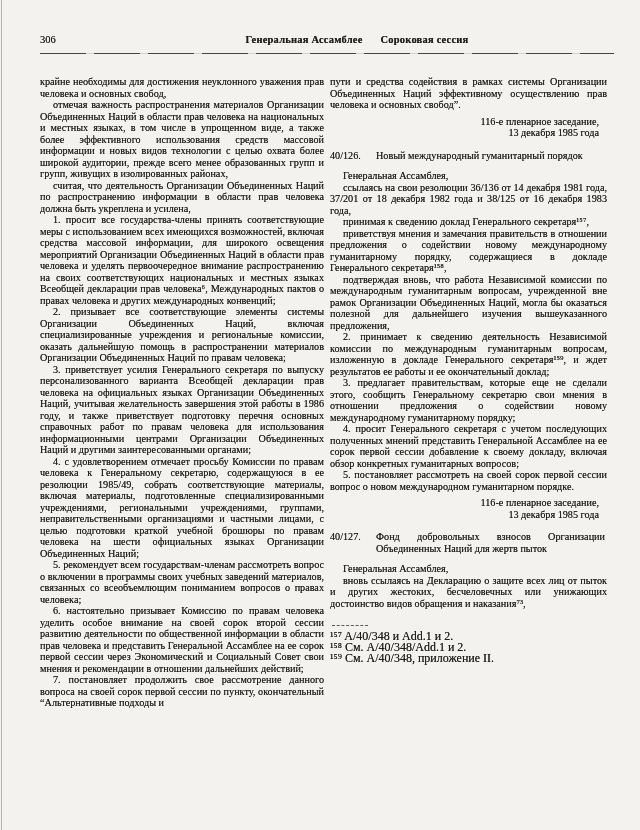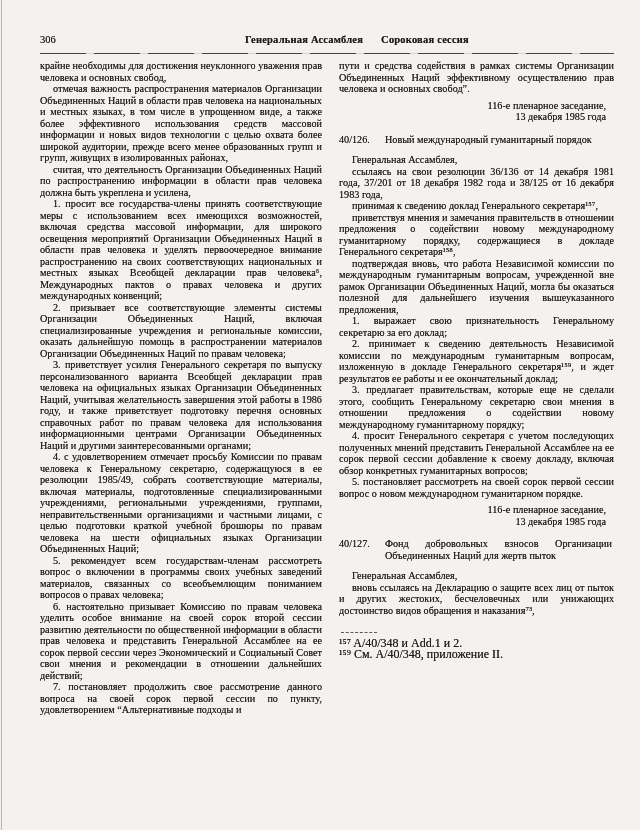--- a/index.html
+++ b/index.html
@@ -19,21 +19,21 @@
   
   .header{position:relative;height:15px;font-size:10.5px;}
   .page-num{position:absolute;left:0;top:0;}
   .running-head{text-align:center;margin-left:120px;margin-right:60px;font-weight:bold;letter-spacing:.2px;}
   .running-head .gap{display:inline-block;width:18px;}
   .header-rule{
     height:1px;margin-top:4px;
     background:repeating-linear-gradient(90deg,#474440 0 46px,rgba(71,68,64,.18) 46px 54px);
   }
   
-  .columns{display:flex;gap:17px;margin-top:6px;font-size:10.2px;line-height:11.5px;}
+  .columns{display:flex;gap:6px;margin-top:22px;font-size:10.2px;line-height:11.5px;}
   .col-left{width:284px;}
   .col-right{width:277px;}
   .para{margin:0;text-align:justify;text-indent:13px;}
   .para.cont{text-indent:0;}
   .lead{}
   .num{font-style:normal;}
   .ga{margin-top:4px;}
   .session-note{text-align:right;padding-right:8px;margin:5px 0 4px;}
   .res-heading{display:flex;font-weight:normal;margin:11px 0 9px;}
   .res-num{flex:none;width:46px;}
@@ -43,58 +43,57 @@
   .fn{margin:0;text-indent:0;}
 </style>
 </head>
 <body>
 
 <div class="page">
   <div class="scan-edge"></div>
 
   <div class="header">
     <span class="page-num">306</span>
-    <div class="running-head"><span>Генеральная Ассамблея</span><span class="gap"></span><span>Сороковая сессия</span></div>
+    <div class="running-head"><span>Генеральная Ассамблее</span><span class="gap"></span><span>Сороковая сессия</span></div>
   </div>
   <div class="header-rule"></div>
 
   <div class="columns">
 
     <div class="col-left">
       <p class="para cont"><span>крайне необходимы для достижения неуклонного уважения прав человека и основных свобод,</span></p>
       <p class="para"><span class="lead">отмечая</span> <span>важность распространения материалов Организации Объединенных Наций в области прав человека на национальных и местных языках, в том числе в упрощенном виде, а также более эффективного использования средств массовой информации и новых видов технологии с целью охвата более широкой аудитории, прежде всего менее образованных групп и групп, живущих в изолированных районах,</span></p>
       <p class="para"><span class="lead">считая,</span> <span>что деятельность Организации Объединенных Наций по распространению информации в области прав человека должна быть укреплена и усилена,</span></p>
       <p class="para"><span class="num">1.</span> <span class="lead">просит</span> <span>все государства-члены принять соответствующие меры с использованием всех имеющихся возможностей, включая средства массовой информации, для широкого освещения мероприятий Организации Объединенных Наций в области прав человека и уделять первоочередное внимание распространению на своих соответствующих национальных и местных языках Всеобщей декларации прав человека⁶, Международных пактов о правах человека и других международных конвенций;</span></p>
       <p class="para"><span class="num">2.</span> <span class="lead">призывает</span> <span>все соответствующие элементы системы Организации Объединенных Наций, включая специализированные учреждения и региональные комиссии, оказать дальнейшую помощь в распространении материалов Организации Объединенных Наций по правам человека;</span></p>
       <p class="para"><span class="num">3.</span> <span class="lead">приветствует</span> <span>усилия Генерального секретаря по выпуску персонализованного варианта Всеобщей декларации прав человека на официальных языках Организации Объединенных Наций, учитывая желательность завершения этой работы в 1986 году, и также приветствует подготовку перечня основных справочных работ по правам человека для использования информационными центрами Организации Объединенных Наций и другими заинтересованными органами;</span></p>
       <p class="para"><span class="num">4.</span> <span class="lead">с удовлетворением отмечает</span> <span>просьбу Комиссии по правам человека к Генеральному секретарю, содержащуюся в ее резолюции 1985/49, собрать соответствующие материалы, включая материалы, подготовленные специализированными учреждениями, региональными учреждениями, группами, неправительственными организациями и частными лицами, с целью подготовки краткой учебной брошюры по правам человека на шести официальных языках Организации Объединенных Наций;</span></p>
       <p class="para"><span class="num">5.</span> <span class="lead">рекомендует</span> <span>всем государствам-членам рассмотреть вопрос о включении в программы своих учебных заведений материалов, связанных со всеобъемлющим пониманием вопросов о правах человека;</span></p>
       <p class="para"><span class="num">6.</span> <span class="lead">настоятельно призывает</span> <span>Комиссию по правам человека уделить особое внимание на своей сорок второй сессии развитию деятельности по общественной информации в области прав человека и представить Генеральной Ассамблее на ее сорок первой сессии через Экономический и Социальный Совет свои мнения и рекомендации в отношении дальнейших действий;</span></p>
-      <p class="para"><span class="num">7.</span> <span class="lead">постановляет</span> <span>продолжить свое рассмотрение данного вопроса на своей сорок первой сессии по пункту, удовлетворением “Альтернативные подходы и</span></p>
+      <p class="para"><span class="num">7.</span> <span class="lead">постановляет</span> <span>продолжить свое рассмотрение данного вопроса на своей сорок первой сессии по пункту, окончательный “Альтернативные подходы и</span></p>
     </div>
 
     <div class="col-right">
       <p class="para cont"><span>пути и средства содействия в рамках системы Организации Объединенных Наций эффективному осуществлению прав человека и основных свобод”.</span></p>
 
       <div class="session-note">
         <div>116-е пленарное заседание,</div>
         <div>13 декабря 1985 года</div>
       </div>
 
       <div class="res-heading">
         <span class="res-num">40/126.</span>
         <span class="res-title">Новый международный гуманитарный порядок</span>
       </div>
 
       <p class="para ga lead">Генеральная Ассамблея,</p>
       <p class="para"><span class="lead">ссылаясь</span> <span>на свои резолюции 36/136 от 14 декабря 1981 года, 37/201 от 18 декабря 1982 года и 38/125 от 16 декабря 1983 года,</span></p>
       <p class="para"><span class="lead">принимая к сведению</span> <span>доклад Генерального секретаря¹⁵⁷,</span></p>
       <p class="para"><span class="lead">приветствуя</span> <span>мнения и замечания правительств в отношении предложения о содействии новому международному гуманитарному порядку, содержащиеся в докладе Генерального секретаря¹⁵⁸,</span></p>
       <p class="para"><span class="lead">подтверждая вновь,</span> <span>что работа Независимой комиссии по международным гуманитарным вопросам, учрежденной вне рамок Организации Объединенных Наций, могла бы оказаться полезной для дальнейшего изучения вышеуказанного предложения,</span></p>
-      <p class="para"><span class="num">1.</span> <span class="lead">выражает</span> <span>свою признательность Генеральному секретарю за его доклад;</span></p>
       <p class="para"><span class="num">2.</span> <span class="lead">принимает к сведению</span> <span>деятельность Независимой комиссии по международным гуманитарным вопросам, изложенную в докладе Генерального секретаря¹⁵⁹, и ждет результатов ее работы и ее окончательный доклад;</span></p>
       <p class="para"><span class="num">3.</span> <span class="lead">предлагает</span> <span>правительствам, которые еще не сделали этого, сообщить Генеральному секретарю свои мнения в отношении предложения о содействии новому международному гуманитарному порядку;</span></p>
       <p class="para"><span class="num">4.</span> <span class="lead">просит</span> <span>Генерального секретаря с учетом последующих полученных мнений представить Генеральной Ассамблее на ее сорок первой сессии добавление к своему докладу, включая обзор конкретных гуманитарных вопросов;</span></p>
       <p class="para"><span class="num">5.</span> <span class="lead">постановляет</span> <span>рассмотреть на своей сорок первой сессии вопрос о новом международном гуманитарном порядке.</span></p>
 
       <div class="session-note">
         <div>116-е пленарное заседание,</div>
         <div>13 декабря 1985 года</div>
       </div>
 
@@ -102,18 +101,19 @@
         <span class="res-num">40/127.</span>
         <span class="res-title">Фонд добровольных взносов Организации Объединенных Наций для жертв пыток</span>
       </div>
 
       <p class="para ga lead">Генеральная Ассамблея,</p>
       <p class="para"><span class="lead">вновь ссылаясь</span> <span>на Декларацию о защите всех лиц от пыток и других жестоких, бесчеловечных или унижающих достоинство видов обращения и наказания⁷³,</span></p>
 
       <div class="footnotes">
         <div class="fn-sep"></div>
         <p class="fn"><span>¹⁵⁷</span> <span>A/40/348 и Add.1 и 2.</span></p>
+        <p class="fn"><span>¹⁵⁸</span> <span>См. A/40/348/Add.1 и 2.</span></p>
         <p class="fn"><span>¹⁵⁹</span> <span>См. A/40/348, приложение II.</span></p>
       </div>
     </div>
 
   </div>
 </div>
 
 </body></html>

